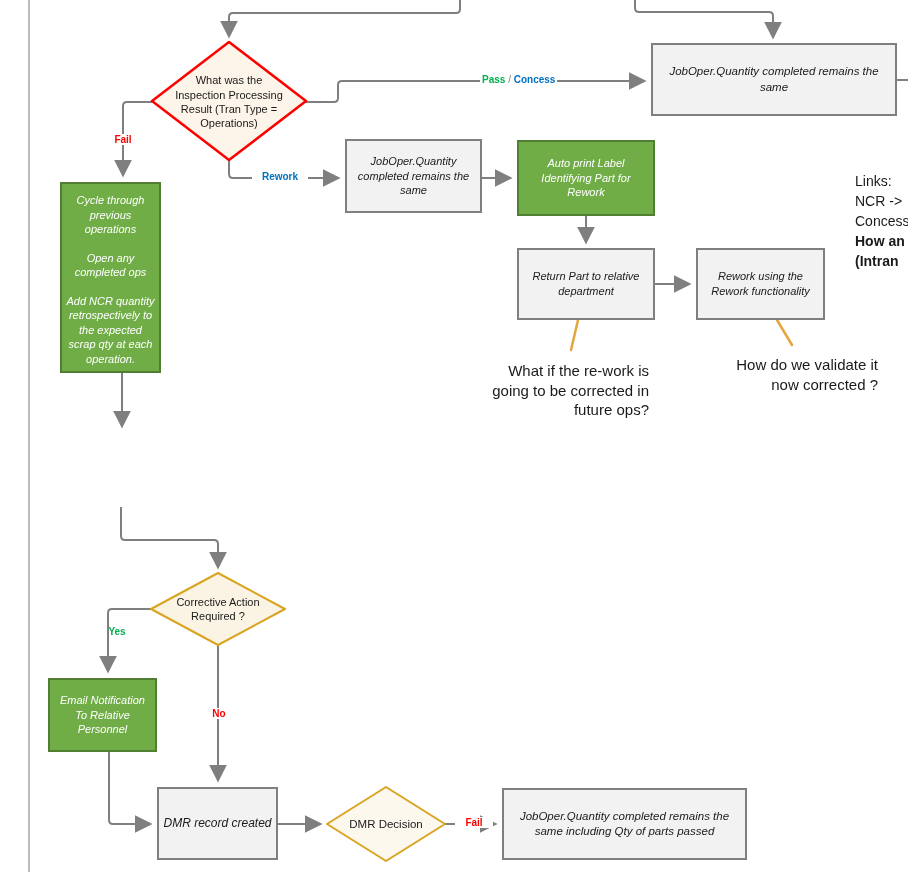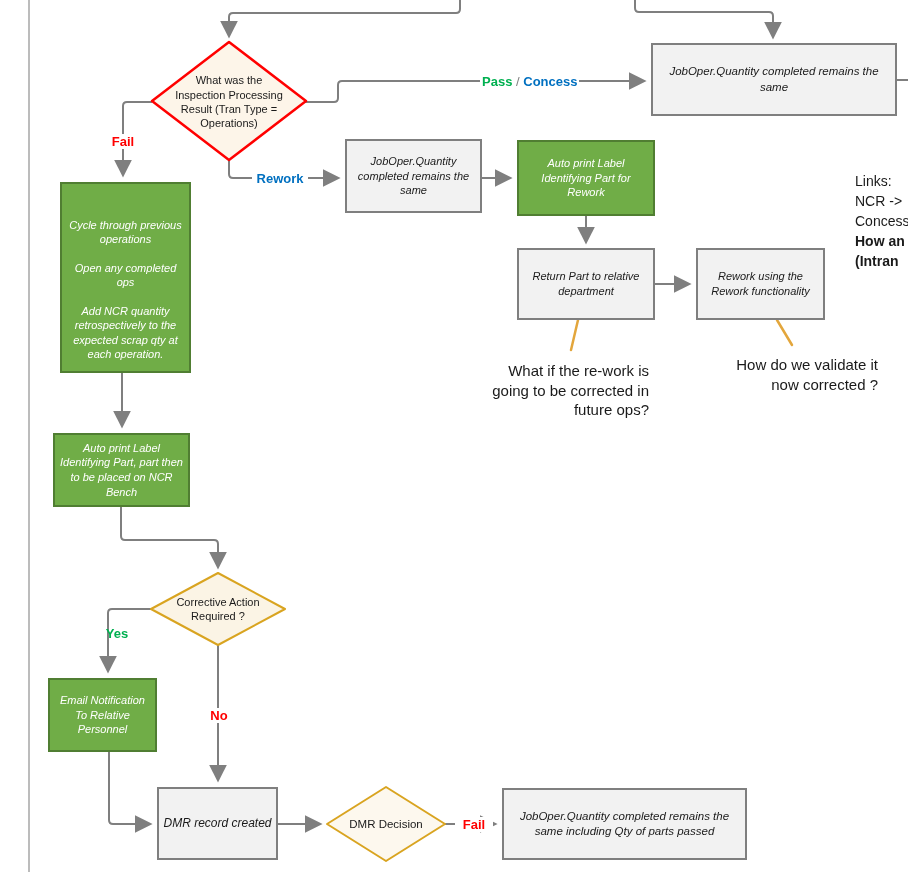--- a/index.html
+++ b/index.html
@@ -11,21 +11,21 @@
   svg.layer{position:absolute;left:0;top:0;}
   .node{
     position:absolute;box-sizing:border-box;display:flex;align-items:center;justify-content:center;
     text-align:center;line-height:1.32;font-style:italic;
   }
   .box-gray{background:#f2f2f2;border:2px solid #7f7f7f;font-size:11px;color:#1a1a1a;padding:2px 4px;}
   .box-green{background:#70AD47;border:2px solid #507E32;color:#ffffff;font-size:11px;padding:2px 4px;}
   .box-green p{margin:7px 0;}
   .diamond-text{position:absolute;display:flex;align-items:center;justify-content:center;text-align:center;
     font-size:11px;line-height:1.3;color:#1a1a1a;}
-  .edge-label{position:absolute;font-weight:bold;font-size:13px;text-align:center;background:#ffffff;
+  .edge-label{position:absolute;font-weight:bold;font-size:10px;text-align:center;background:#ffffff;
     padding:0 2px;white-space:nowrap;}
   .lbl-red{color:#ff0000;}
   .lbl-green{color:#00B050;}
   .lbl-blue{color:#0070C0;}
   .lbl-slash{color:#7f7f7f;font-weight:normal;}
   .annotation{position:absolute;font-size:15px;line-height:1.3;text-align:right;color:#1a1a1a;}
   .links-block{position:absolute;font-size:14px;line-height:20px;white-space:nowrap;color:#1a1a1a;margin-top:36px;}
   .links-block .b{font-weight:bold;}
 </style>
 </head>
@@ -94,27 +94,26 @@
   <div class="node box-gray" style="left:651px;top:43px;width:246px;height:73px;font-size:11.5px;">JobOper.Quantity completed remains the same</div>
 
   <div class="node box-gray" style="left:345px;top:139px;width:137px;height:74px;">JobOper.Quantity completed remains the same</div>
 
   <div class="node box-green" style="left:517px;top:140px;width:138px;height:76px;">Auto print Label Identifying Part for Rework</div>
 
   <div class="node box-gray" style="left:517px;top:248px;width:138px;height:72px;">Return Part to relative department</div>
 
   <div class="node box-gray" style="left:696px;top:248px;width:129px;height:72px;">Rework using the Rework functionality</div>
 
-  <div class="node box-green" style="left:60px;top:182px;width:131px;height:191px;flex-direction:column;justify-content:flex-end;">
+  <div class="node box-green" style="left:60px;top:182px;width:101px;height:191px;flex-direction:column;justify-content:space-between;">
     <p>Cycle through previous operations</p>
     <p>Open any completed ops</p>
     <p>Add NCR quantity retrospectively to the expected scrap qty at each operation.</p>
   </div>
 
-  <div class="node box-green" style="left:53px;top:433px;width:137px;height:74px;">Auto print Label Identifying Part, part then to be placed on NCR Bench</div>
 
   <div class="node box-green" style="left:48px;top:678px;width:109px;height:74px;">Email Notification To Relative Personnel</div>
 
   <div class="node box-gray" style="left:157px;top:787px;width:121px;height:73px;font-size:12px;">DMR record created</div>
 
   <div class="node box-gray" style="left:502px;top:788px;width:245px;height:72px;font-size:11.5px;">JobOper.Quantity completed remains the same including Qty of parts passed</div>
 
   <div class="edge-label" style="left:480px;top:74px;">
     <span class="lbl-green">Pass</span>
     <span class="lbl-slash">/</span>

